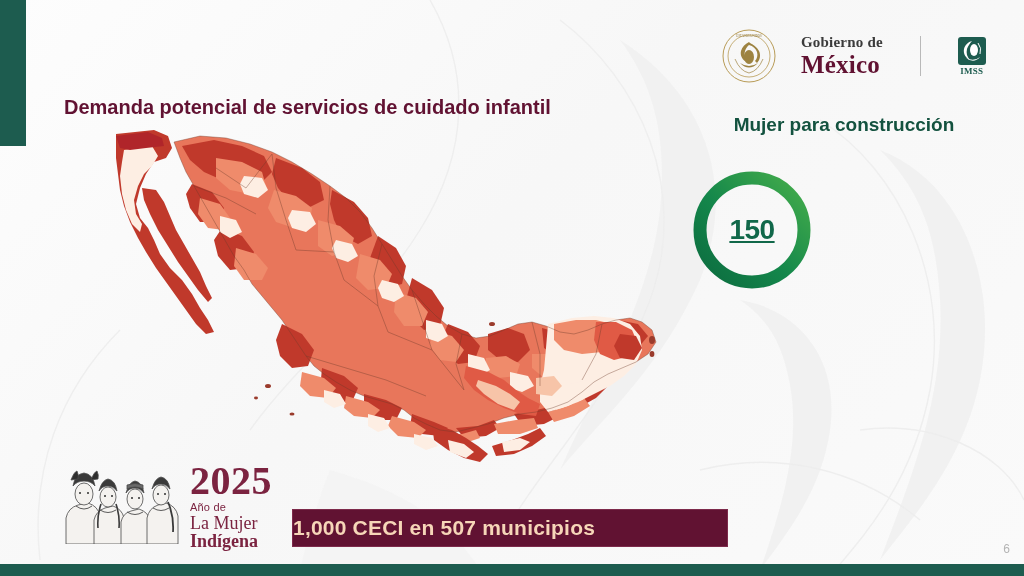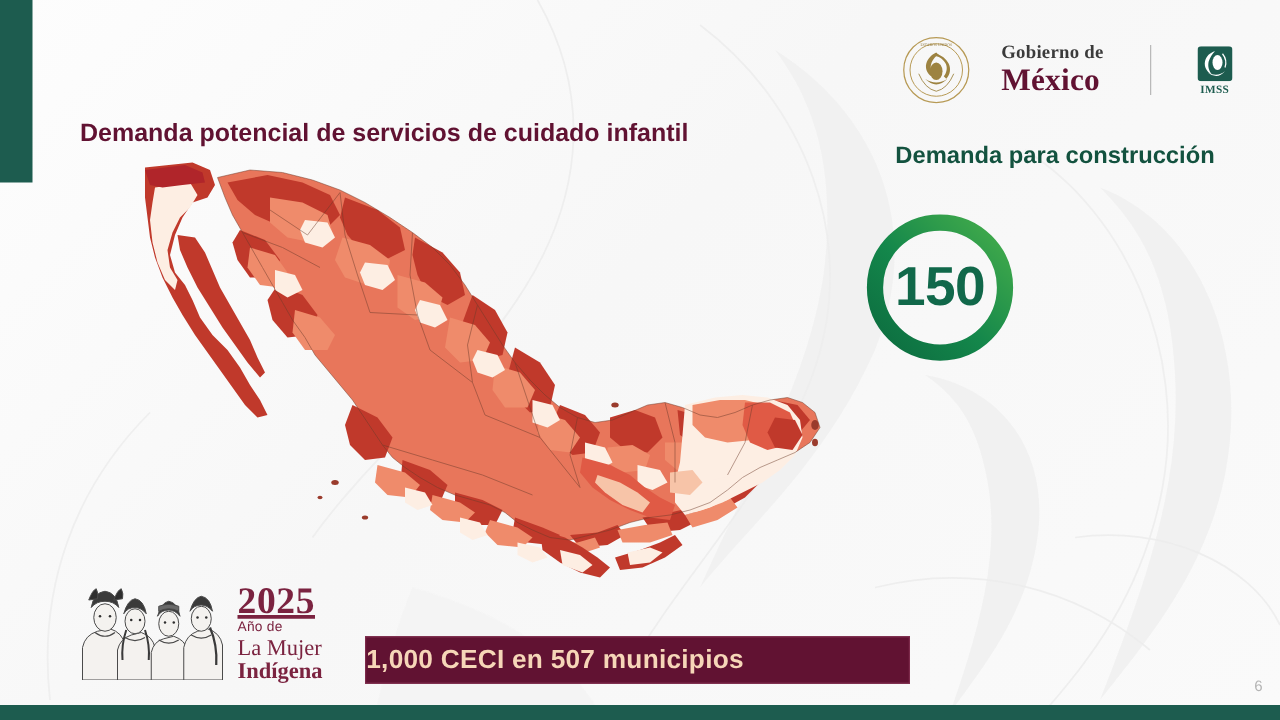--- a/index.html
+++ b/index.html
@@ -44,21 +44,21 @@
   }
   .kpi-row{
     position:absolute;left:672px;top:168px;width:352px;height:124px;
     display:flex;align-items:center;justify-content:flex-start;padding-left:18px;
     box-sizing:border-box;
   }
   .ring-wrap{position:relative;width:124px;height:124px;flex:0 0 auto;}
   .ring-wrap svg{display:block;}
   .ring-num{
     position:absolute;inset:0;display:flex;align-items:center;justify-content:center;
-    font-size:44px;font-weight:bold;color:#11684a;letter-spacing:-0.5px;
+    font-size:28px;font-weight:bold;color:#11684a;letter-spacing:-0.5px;text-decoration:underline;
   }
   .kpi-unit{
     margin-left:14px;font-size:40px;color:#1a7a5e;font-weight:normal;
     letter-spacing:.3px;
   }
   
   .gob-logo{
     position:absolute;left:722px;top:28px;height:56px;
     display:flex;align-items:center;gap:25px;
   }
@@ -81,21 +81,21 @@
   .banner span{
     font-size:21px;font-weight:bold;color:#f6d6b8;letter-spacing:.2px;
   }
   
   .year-logo{
     position:absolute;left:60px;top:462px;height:86px;
     display:flex;align-items:center;gap:10px;
   }
   .women-art{width:120px;height:78px;}
   .year-text{display:flex;flex-direction:column;line-height:1;color:#7b2340;}
-  .year-text .y{font-size:30px;font-weight:bold;font-family:"Liberation Serif",serif;letter-spacing:.5px;text-decoration:underline;}
+  .year-text .y{font-size:40px;font-weight:bold;font-family:"Liberation Serif",serif;letter-spacing:.5px;}
   .year-text .a{font-size:11px;margin-top:1px;letter-spacing:.2px;}
   .year-text .m{font-size:18px;font-weight:normal;font-family:"Liberation Serif",serif;margin-top:1px;}
   .year-text .i{font-size:18px;font-weight:bold;font-family:"Liberation Serif",serif;}
   
   .page-num{
     position:absolute;right:14px;bottom:20px;
     font-size:12px;color:#b4b4b4;
   }
 </style>
 </head>
@@ -334,21 +334,21 @@
         <ellipse cx="160" cy="270" rx="2" ry="1.4"></ellipse>
         <ellipse cx="196" cy="286" rx="2.5" ry="1.6"></ellipse>
         <ellipse cx="396" cy="196" rx="3" ry="2"></ellipse>
         <ellipse cx="556" cy="212" rx="3" ry="4"></ellipse>
         <ellipse cx="556" cy="226" rx="2.4" ry="3"></ellipse>
       </g>
     </svg>
   </div>
 
   <div class="right-head">
-    <div>Demanda para construcción</div>
+    <div>Mujer para construcción</div>
   </div>
 
   <div class="kpi-row">
     <div class="ring-wrap">
       <svg width="124" height="124" viewBox="0 0 124 124">
         <defs>
           <linearGradient id="ringgrad" x1="0%" y1="100%" x2="100%" y2="0%">
             <stop offset="0%" stop-color="#0c6b3f"></stop>
             <stop offset="45%" stop-color="#14874b"></stop>
             <stop offset="100%" stop-color="#46ae4b"></stop>

